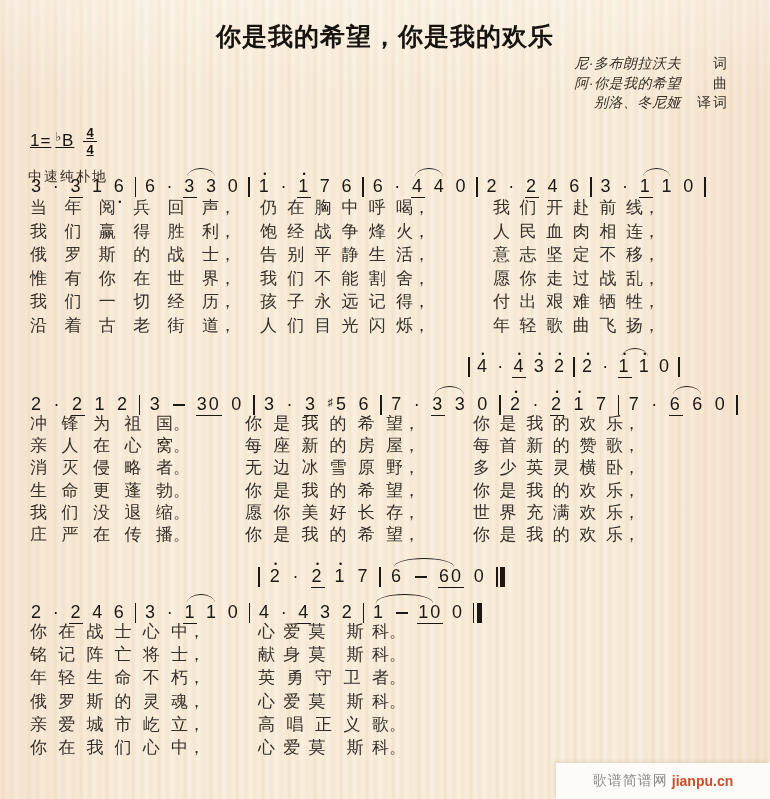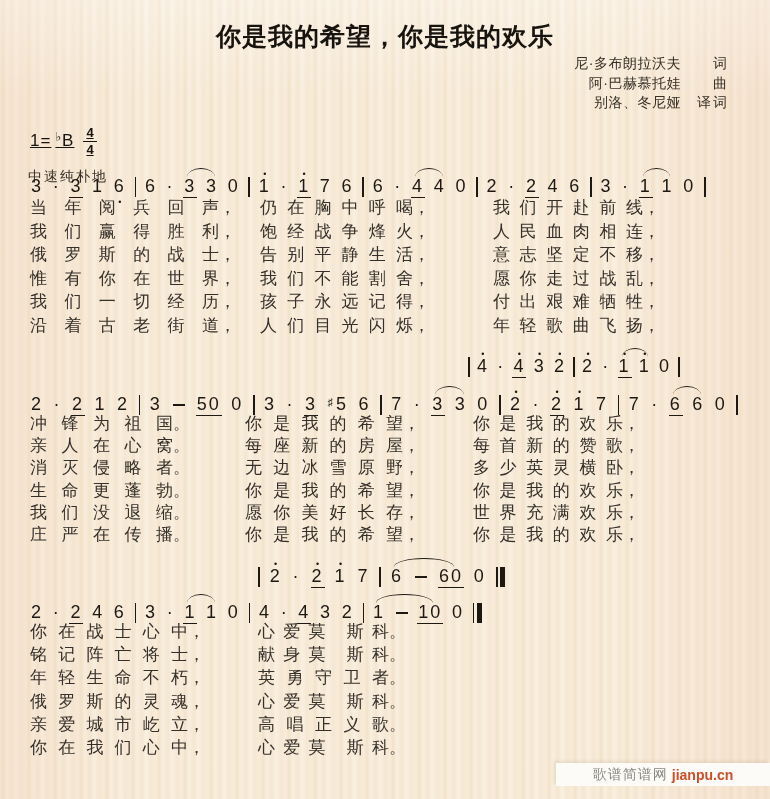--- a/index.html
+++ b/index.html
@@ -13,21 +13,21 @@
       repeating-linear-gradient(90deg,
         #f8ecd9 0px, #f2e2ca 3px, #f9efe0 7px, #f4e6d0 12px,
         #faf0e1 16px, #f5e7d3 21px, #f8ecd9 26px);
     color:#26211a;
   }
   
   .title{ position:absolute; top:12px; left:0; width:100%; text-align:center;
           font-size:25px; font-weight:700; letter-spacing:1px; color:#17130e;margin-top:8px; }
   .credits{ position:absolute; top:54px; right:41px; font-size:14px; line-height:19.5px; color:#373026; }
   .credit-row{ display:flex; justify-content:flex-end; align-items:baseline; }
-  .credit-name{ text-align:right; letter-spacing:.5px; }
+  .credit-name{ text-align:right; letter-spacing:.5px;font-style:italic; }
   .credit-role{ width:48px; text-align:right; letter-spacing:2px; }
   .keysig{ position:absolute; top:126px; left:30px; display:flex; align-items:center;
            gap:9px; font-size:17px; color:#17130e;text-decoration:underline; }
   .ks-main{ letter-spacing:1px; }
   .flat{ font-size:12px; position:relative; top:-5px; margin-left:4px; }
   .frac{ display:inline-flex; flex-direction:column; align-items:center;
          font-size:13px; font-weight:700; line-height:1.05; }
   .ftop{ border-bottom:1.4px solid #17130e; padding:0 3px 1px; }
   .fbot{ padding-top:1px; }
   .tempo{ position:absolute; top:156px; left:28px; font-size:14px; letter-spacing:2px; color:#373026;margin-top:12px; }
@@ -61,39 +61,39 @@
   .lyc{ top:620px; } .lyc .lrow{ height:23.2px; }
   .lya .p0{ left:30px;  width:206px; }
   .lya .p1{ left:260px; width:170px; }
   .lya .p2{ left:493px; width:167px; }
   .lyb .p0{ left:30px;  width:160px; }
   .lyb .p1{ left:245px; width:175px; }
   .lyb .p2{ left:473px; width:167px; }
   .lyc .p0{ left:30px;  width:175px; }
   .lyc .p1{ left:258px; width:148px; }
   
-  .watermark{ position:absolute; left:556px; top:763px; width:214px; height:23px;
+  .watermark{ position:absolute; left:556px; top:763px; width:214px; height:36px;
               background:#fcfbf8; box-shadow:-2px -2px 3px rgba(120,90,60,.12);
               display:flex; align-items:center; justify-content:center; gap:4px; font-size:14px; }
   .wm-site{ color:#8b8a84; letter-spacing:1px; }
   .wm-url{ color:#cb4f28; font-weight:700;text-align:center; }
 </style>
 </head>
 <body>
 
 <div class="sheet">
   <h1 class="title">你是我的希望，你是我的欢乐</h1>
 
   <div class="credits">
       <div class="credit-row">
         <span class="credit-name">尼·多布朗拉沃夫</span>
         <span class="credit-role">词</span>
       </div>
       <div class="credit-row">
-        <span class="credit-name">阿·巴赫慕托娃</span>
+        <span class="credit-name">阿·你是我的希望</span>
         <span class="credit-role">曲</span>
       </div>
       <div class="credit-row">
         <span class="credit-name">别洛、冬尼娅</span>
         <span class="credit-role">译词</span>
       </div>
     </div>
 
   <div class="keysig">
     <span class="ks-main"><span>1=</span><span class="flat">♭</span><span>B</span></span>
@@ -452,21 +452,21 @@
         <span class="mcell">
           <span class="barline"></span>
         </span>
         <span class="mcell">
           <span class="mg">3</span>
         </span>
         <span class="mcell">
           <span class="dashline"></span>
         </span>
         <span class="mcell">
-          <span class="mg ul">50</span>
+          <span class="mg ul">30</span>
         </span>
         <span class="mcell">
           <span class="mg">0</span>
         </span>
         <span class="mcell">
           <span class="barline"></span>
         </span>
         <span class="mcell">
           <span class="mg">3</span>
         </span>

